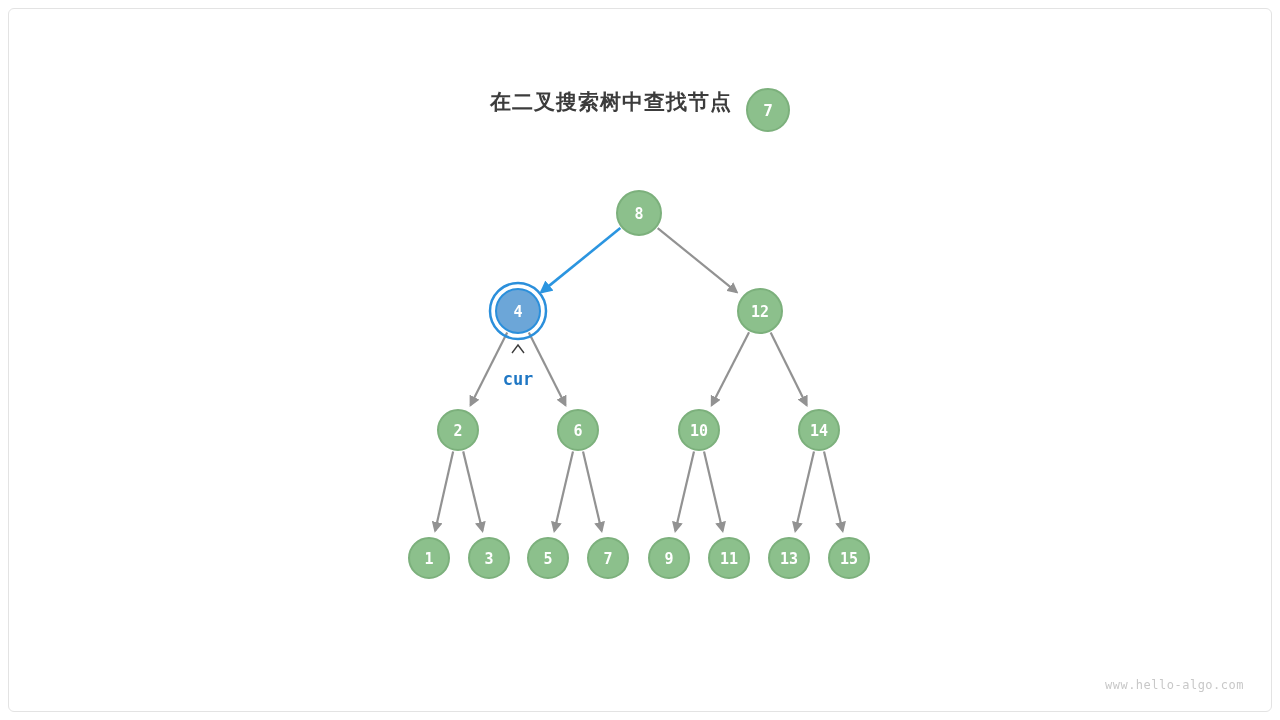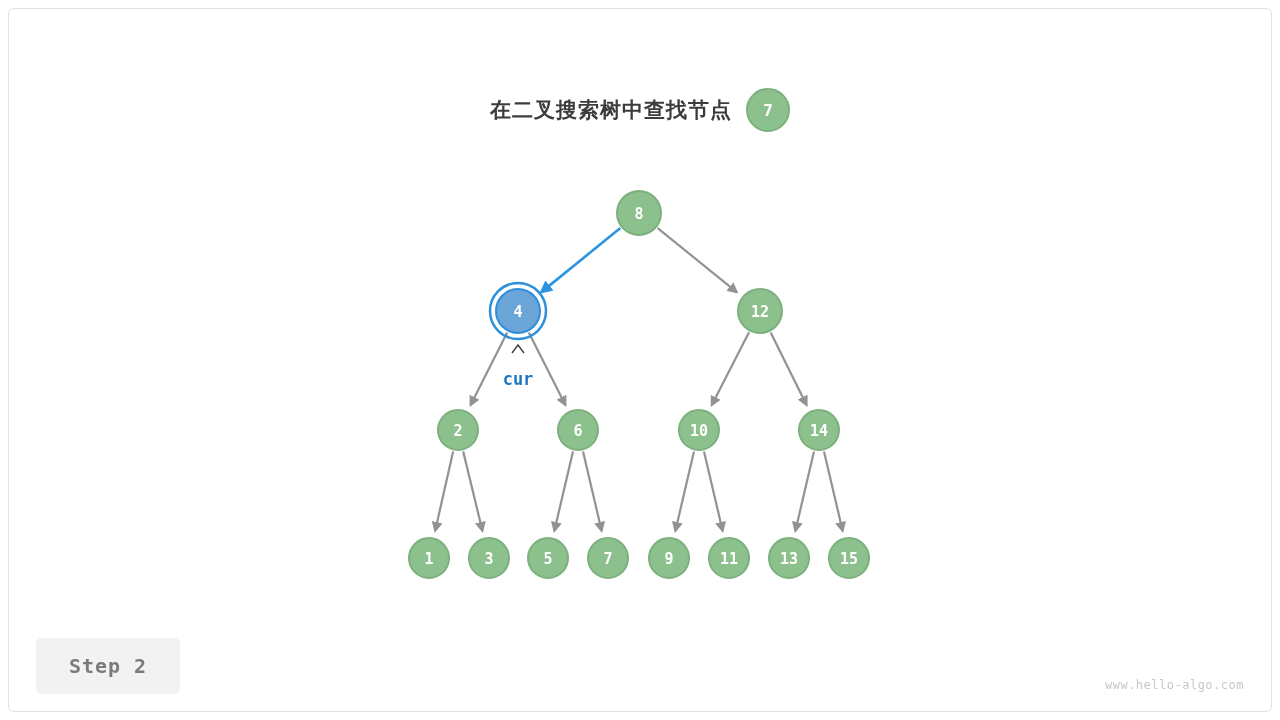--- a/index.html
+++ b/index.html
@@ -26,21 +26,20 @@
     box-sizing: border-box;
     background: #ffffff;
   }
   .title-wrap {
     position: absolute;
     left: 0;
     top: 88px;
     width: 1280px;
     text-align: center;
     display: flex;
-    align-items: center;
     justify-content: center;
     gap: 14px;
   }
   .title-text {
     font-family: "DejaVu Sans", "Liberation Sans", sans-serif;
     font-size: 21px;
     font-weight: bold;
     color: #3c3c3c;
     letter-spacing: 1px;
   }
@@ -239,18 +238,15 @@
           <circle cx="849" cy="558" r="20" class="node-circle"></circle>
           <text x="849" y="559" class="node-label">15</text>
         </g>
       </g>
     <g>
       <path class="pointer-caret" d="M 512 353 L 518 345 L 524 353"></path>
       <text class="pointer-label" x="518" y="385">cur</text>
     </g>
   </svg>
 
-  <div class="step-box">
-    <span class="step-text">Step 2</span>
-  </div>
 
   <div class="watermark">www.hello-algo.com</div>
 </div>
 
 </body></html>

